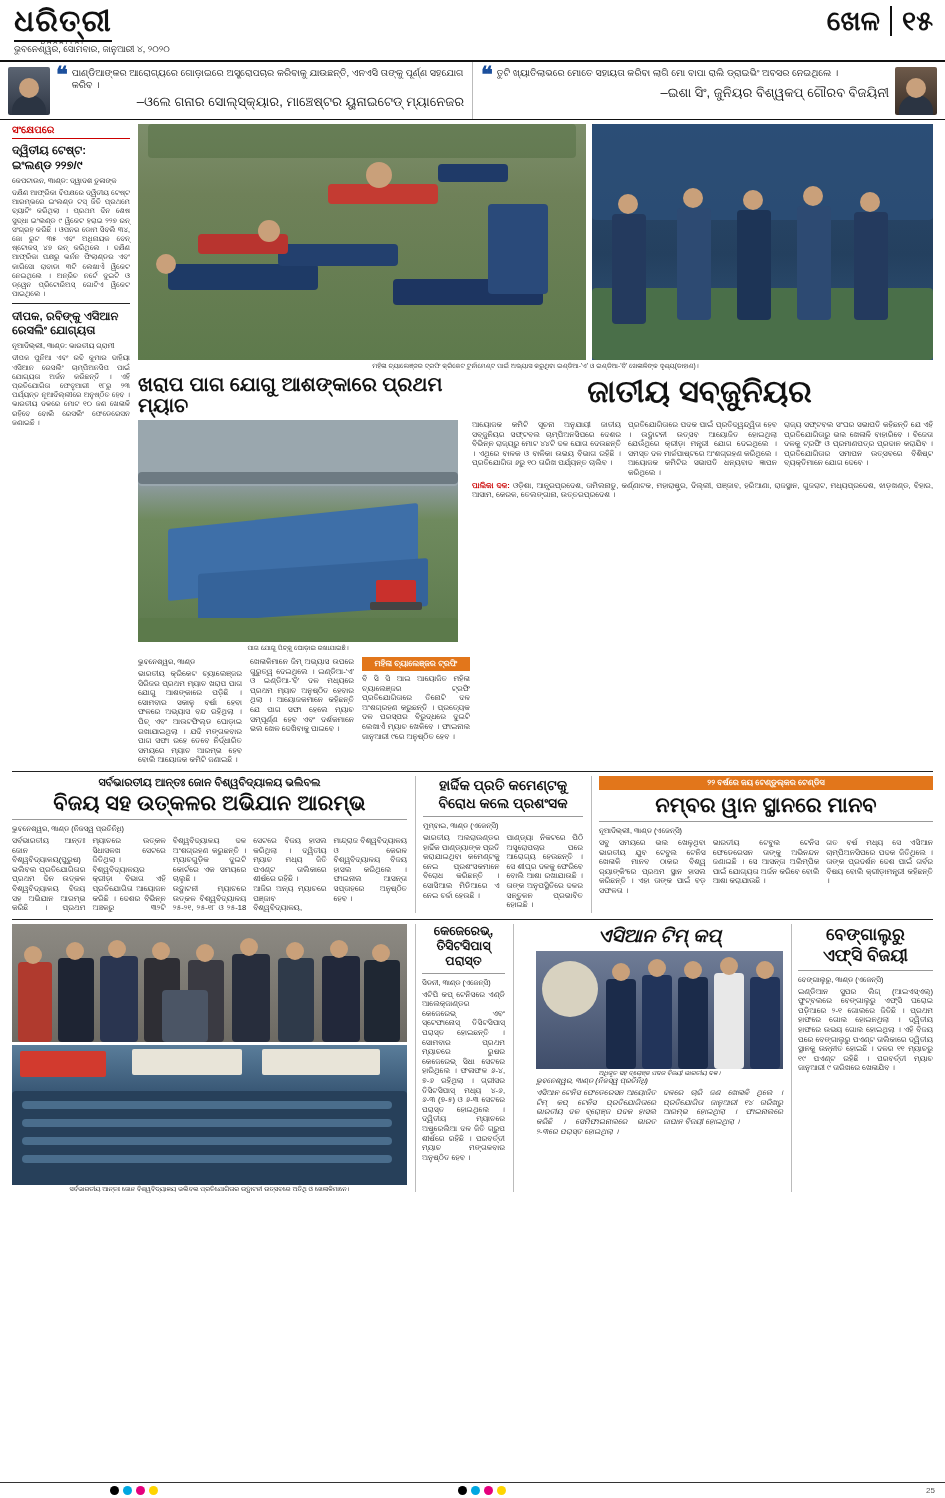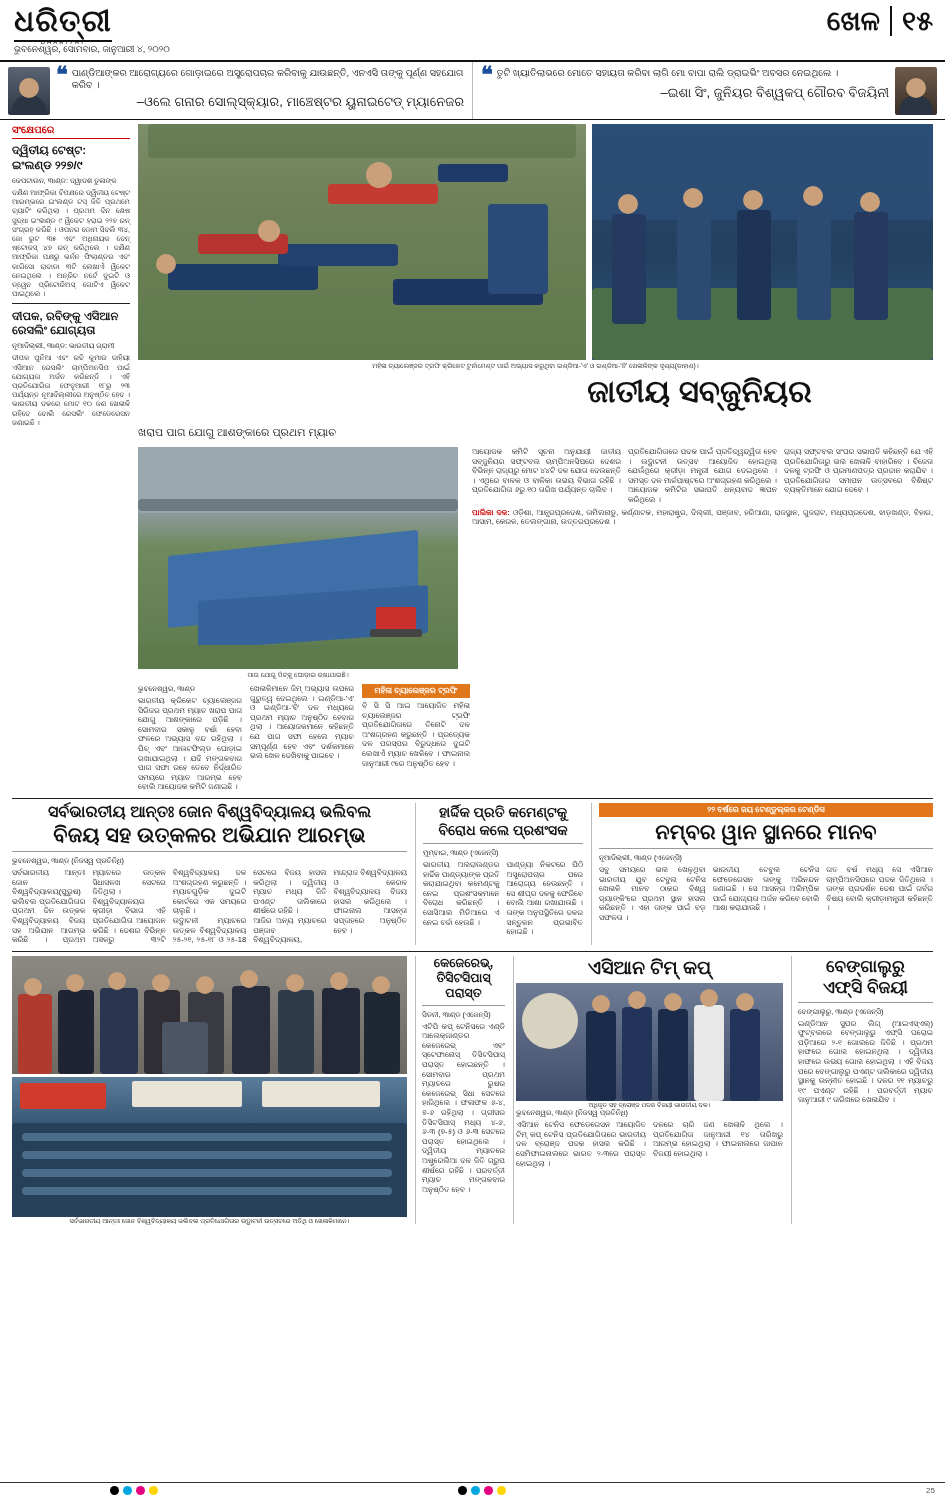--- a/index.html
+++ b/index.html
@@ -114,21 +114,21 @@
   }
 
   
   .headline-xl {
     font-size:31px; line-height:36px; font-weight:bold; text-align:center;
   }
   .headline-l {
     font-size:21px; line-height:25px; font-weight:bold; text-align:center;
   }
   .headline-m {
-    font-size:11px; line-height:21px; font-weight:normal; text-align:center;margin-top:48px;
+    font-size:20px; line-height:21px; font-weight:bold; text-align:center;
   }
   .headline-s {
     font-size:14px; line-height:18px; font-weight:bold; text-align:center;
   }
   .orange-bar {
     background:#e2761b; color:#fff; font-size:8px; font-weight:bold;
     text-align:center; padding:2px 4px;
   }
 
   .cols-2 { column-count:2; column-gap:7px; }
@@ -306,21 +306,21 @@
           <div style="flex:1;"></div>
         </div>
       </div>
     </div>
 
     <hr class="hr-dark" style="margin:6px 0 4px;">
 
     <div class="row">
 
       <div style="width:395px; flex:0 0 395px;">
-        <div style="font-size:16px; font-weight:bold; text-align:center;">ସର୍ବଭାରତୀୟ ଆନ୍ତଃ ଜୋନ ବିଶ୍ୱବିଦ୍ୟାଳୟ ଭଲିବଲ</div>
+        <div style="font-size:11px; font-weight:bold; text-align:center;">ସର୍ବଭାରତୀୟ ଆନ୍ତଃ ଜୋନ ବିଶ୍ୱବିଦ୍ୟାଳୟ ଭଲିବଲ</div>
         <div class="headline-l" style="margin-top:1px;">ବିଜୟ ସହ ଉତ୍କଳର ଅଭିଯାନ ଆରମ୍ଭ</div>
         <hr class="hr-thin">
         <div class="byline">ଭୁବନେଶ୍ୱର, ୩ାଣ୍ଡ (ନିଜସ୍ୱ ପ୍ରତିନିଧି)</div>
         <div class="cols-5">
           <div class="body-text">ସର୍ବଭାରତୀୟ ଆନ୍ତଃ ଜୋନ ବିଶ୍ୱବିଦ୍ୟାଳୟ(ପୁରୁଷ) ଭଲିବଲ ପ୍ରତିଯୋଗିତାର ପ୍ରଥମ ଦିନ ଉତ୍କଳ ବିଶ୍ୱବିଦ୍ୟାଳୟ ବିଜୟ ସହ ଅଭିଯାନ ଆରମ୍ଭ କରିଛି । ପ୍ରଥମ ମ୍ୟାଚରେ ଉତ୍କଳ ସିଧାସଳଖ ସେଟରେ ଜିତିଥିଲା ।</div>
           <div class="body-text">ବିଶ୍ୱବିଦ୍ୟାଳୟର କ୍ରୀଡ଼ା ବିଭାଗ ଏହି ପ୍ରତିଯୋଗିତା ଆୟୋଜନ କରିଛି । ଦେଶର ବିଭିନ୍ନ ଅଞ୍ଚଳରୁ ୩୨ଟି ବିଶ୍ୱବିଦ୍ୟାଳୟ ଦଳ ଅଂଶଗ୍ରହଣ କରୁଛନ୍ତି । ମ୍ୟାଚଗୁଡ଼ିକ ଦୁଇଟି କୋର୍ଟରେ ଏକ ସମୟରେ ଚାଲୁଛି ।</div>
           <div class="body-text">ଉଦ୍ଘାଟନୀ ମ୍ୟାଚରେ ଉତ୍କଳ ବିଶ୍ୱବିଦ୍ୟାଳୟ ୨୫-୨୧, ୨୫-୧୮ ଓ ୨୫-18 ସେଟରେ ବିଜୟ ହାସଲ କରିଥିଲା । ଦ୍ୱିତୀୟ ମ୍ୟାଚ ମଧ୍ୟ ଜିତି ପଏଣ୍ଟ ତାଲିକାରେ ଶୀର୍ଷରେ ରହିଛି ।</div>
           <div class="body-text">ଆଜିର ଅନ୍ୟ ମ୍ୟାଚରେ ପଞ୍ଜାବ ବିଶ୍ୱବିଦ୍ୟାଳୟ, ମାନ୍ଦ୍ରାଜ ବିଶ୍ୱବିଦ୍ୟାଳୟ ଓ କେରଳ ବିଶ୍ୱବିଦ୍ୟାଳୟ ବିଜୟ ହାସଲ କରିଥିଲେ । ଫାଇନାଲ ଆସନ୍ତା ସପ୍ତାହରେ ଅନୁଷ୍ଠିତ ହେବ ।</div>
         </div>
       </div>
@@ -395,21 +395,21 @@
       </div>
 
       <div style="width:90px; flex:0 0 90px; border-left:1px solid #bbb; padding-left:6px;">
         <div class="headline-s" style="font-size:12.5px; line-height:15px;">କେଜେରେଭ୍,</div>
         <div class="headline-s" style="font-size:12.5px; line-height:15px;">ତିସିଟସିପାସ୍ ପରାସ୍ତ</div>
         <hr class="hr-thin">
         <div class="byline">ସିଡନୀ, ୩ାଣ୍ଡ (ଏଜେନ୍ସି)</div>
         <div class="body-text">ଏଟିପି କପ୍ ଟେନିସରେ ଏଣ୍ଡି ଆଲେକ୍ଜାଣ୍ଡର କେଜେରେଭ୍ ଏବଂ ସ୍ଟେଫାନୋସ୍ ତିସିଟସିପାସ୍ ପରାସ୍ତ ହୋଇଛନ୍ତି । ସୋମବାର ପ୍ରଥମ ମ୍ୟାଚରେ ରୁଷର କେଜେରେଭ୍ ସିଧା ସେଟରେ ହାରିଥିଲେ । ଫଳାଫଳ ୬-୪, ୭-୬ ରହିଥିଲା । ଗ୍ରୀସର ତିସିଟସିପାସ୍ ମଧ୍ୟ ୪-୬, ୬-୩ (୭-୫) ଓ ୬-୩ ସେଟରେ ପରାସ୍ତ ହୋଇଥିଲେ । ଦ୍ୱିତୀୟ ମ୍ୟାଚରେ ଅଷ୍ଟ୍ରେଲିଆ ଦଳ ଜିତି ଗ୍ରୁପ ଶୀର୍ଷରେ ରହିଛି । ପରବର୍ତ୍ତୀ ମ୍ୟାଚ ମଙ୍ଗଳବାର ଅନୁଷ୍ଠିତ ହେବ ।</div>
       </div>
 
-      <div style="width:270px; flex:0 0 270px; border-left:1px solid #bbb; padding-left:2px;">
+      <div style="width:270px; flex:0 0 270px; border-left:1px solid #bbb; padding-left:22px;font-style:italic;">
         <div class="headline-l" style="font-size:19px; line-height:23px;">ଏସିଆନ ଟିମ୍ କପ୍</div>
         <div class="photo" style="width:100%; height:118px; margin-top:4px; background:#3a4a6a;">
           <div class="ph-grass" style="background:linear-gradient(180deg,#6f7c96 0%,#3f4d6a 100%);"></div>
           <div class="ph-figs">
             <div class="fig" style="left:6px; top:10px; width:56px; height:56px; border-radius:50%; background:#d8d2c0;"></div>
             <div class="fig" style="left:70px; top:28px; width:30px; height:90px; background:#1b2b4a;"></div>
             <div class="fig" style="left:106px;top:24px; width:30px; height:94px; background:#22345a;"></div>
             <div class="fig" style="left:142px;top:26px; width:30px; height:92px; background:#1b2b4a;"></div>
             <div class="fig" style="left:178px;top:22px; width:30px; height:96px; background:#e8e8e8;"></div>
             <div class="fig" style="left:214px;top:26px; width:30px; height:92px; background:#22345a;"></div>

